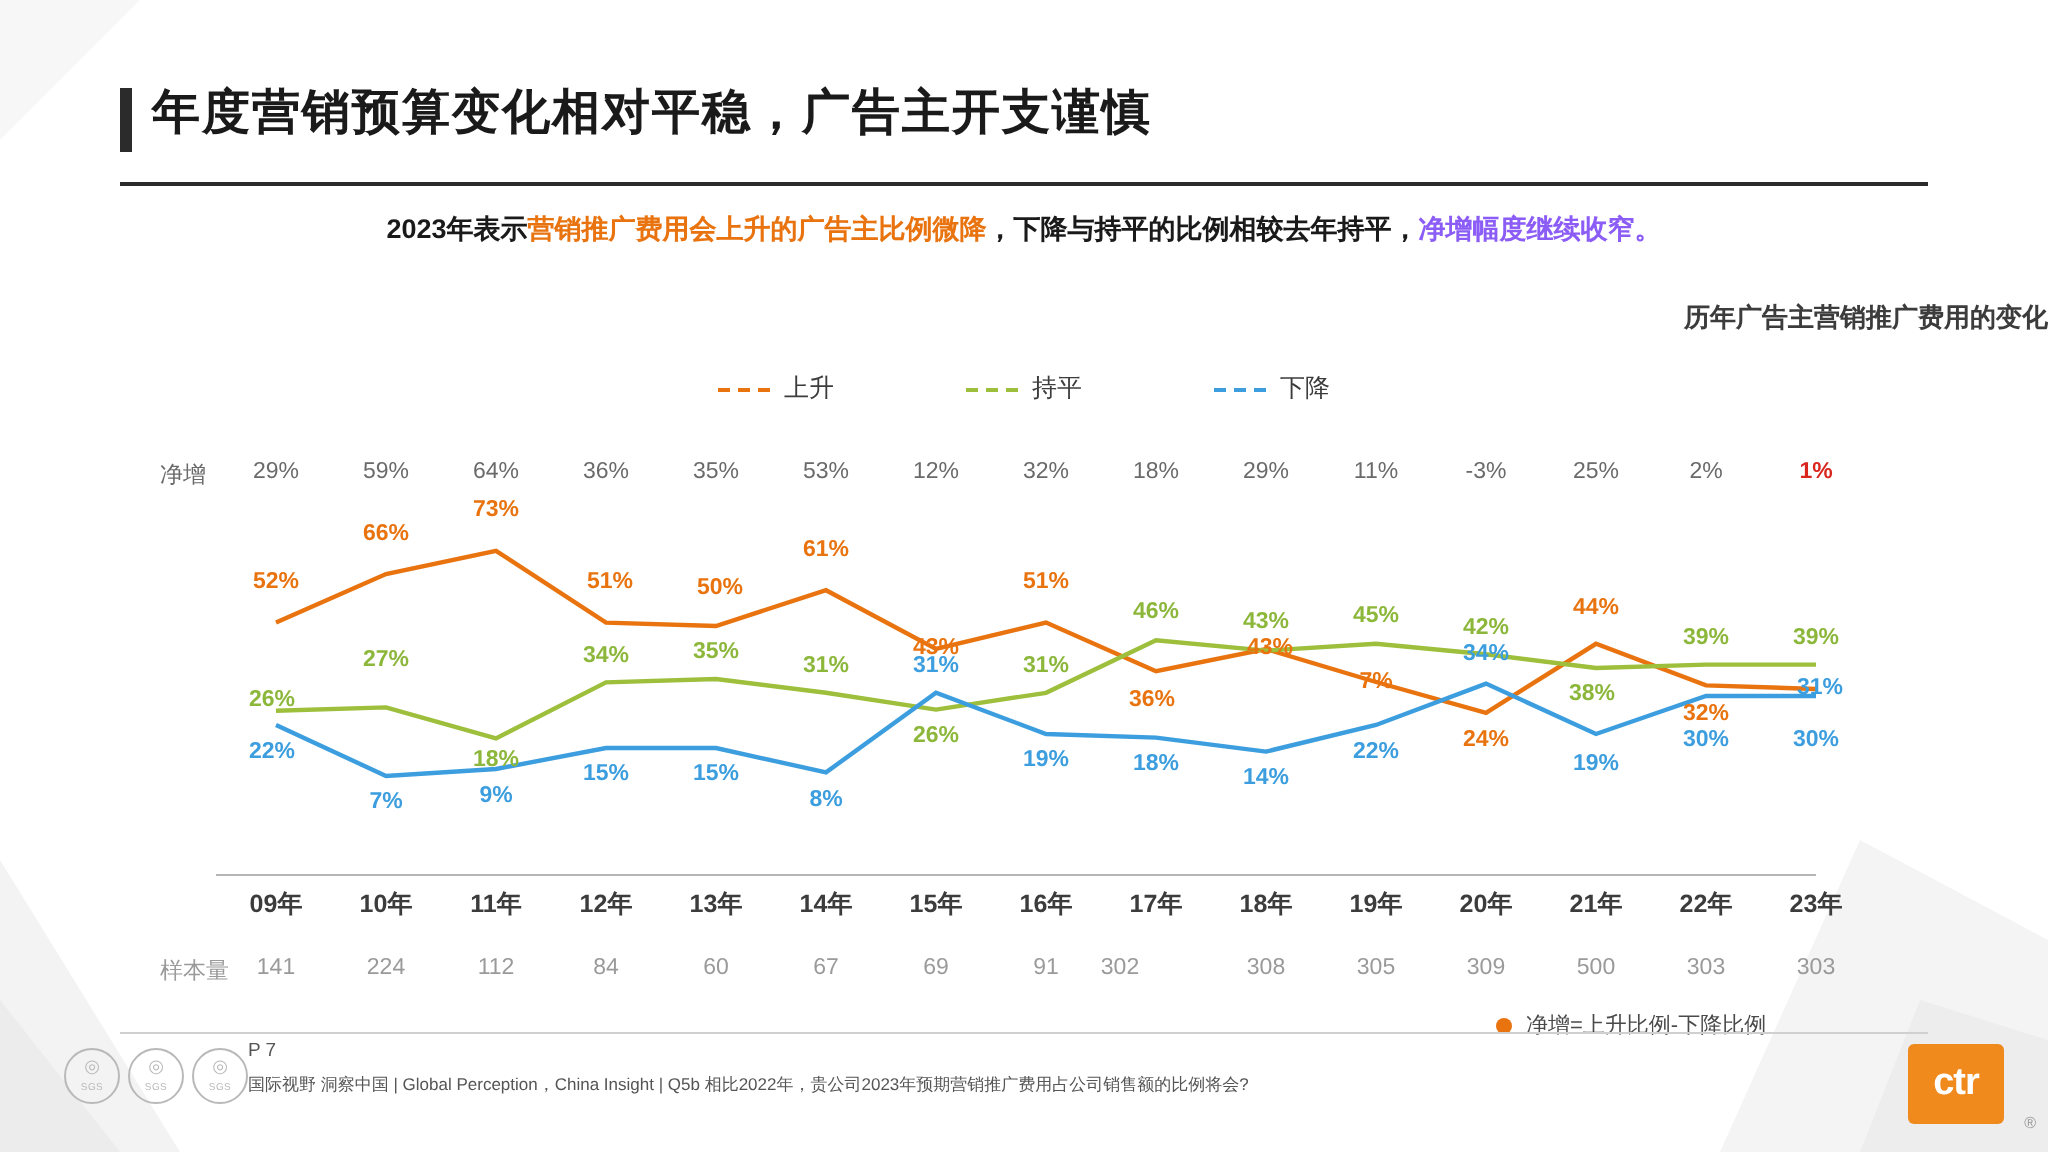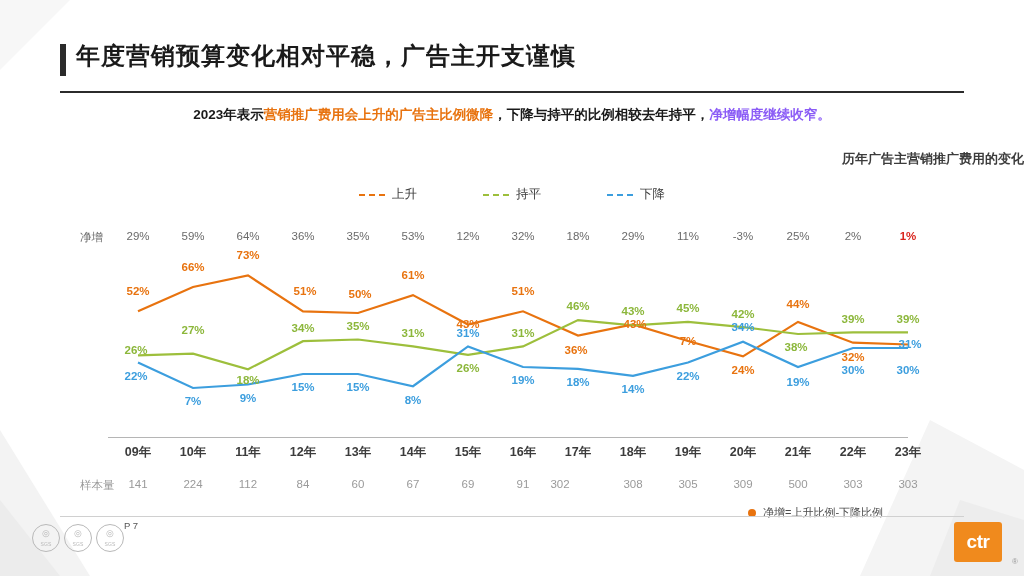--- a/index.html
+++ b/index.html
@@ -299,20 +299,21 @@
     <span class="scell" style="left:878px">303</span>
   </div>
 
   <div class="footnote-legend">
     <span class="fl-dot"></span>
     <span>净增=上升比例-下降比例</span>
   </div>
 
   <div class="footer-line"></div>
   <div class="pagenum">P 7</div>
+  <div class="footer-text">国际视野 洞察中国 | Global Perception，China Insight | Q5b 相比2022年，贵公司2023年预期营销推广费用占公司销售额的比例将会?</div>
 
   <div class="badges">
     <div class="badge">
       <span class="bsym">◎</span>
       <span class="btxt">SGS</span>
     </div>
     <div class="badge">
       <span class="bsym">◎</span>
       <span class="btxt">SGS</span>
     </div>

